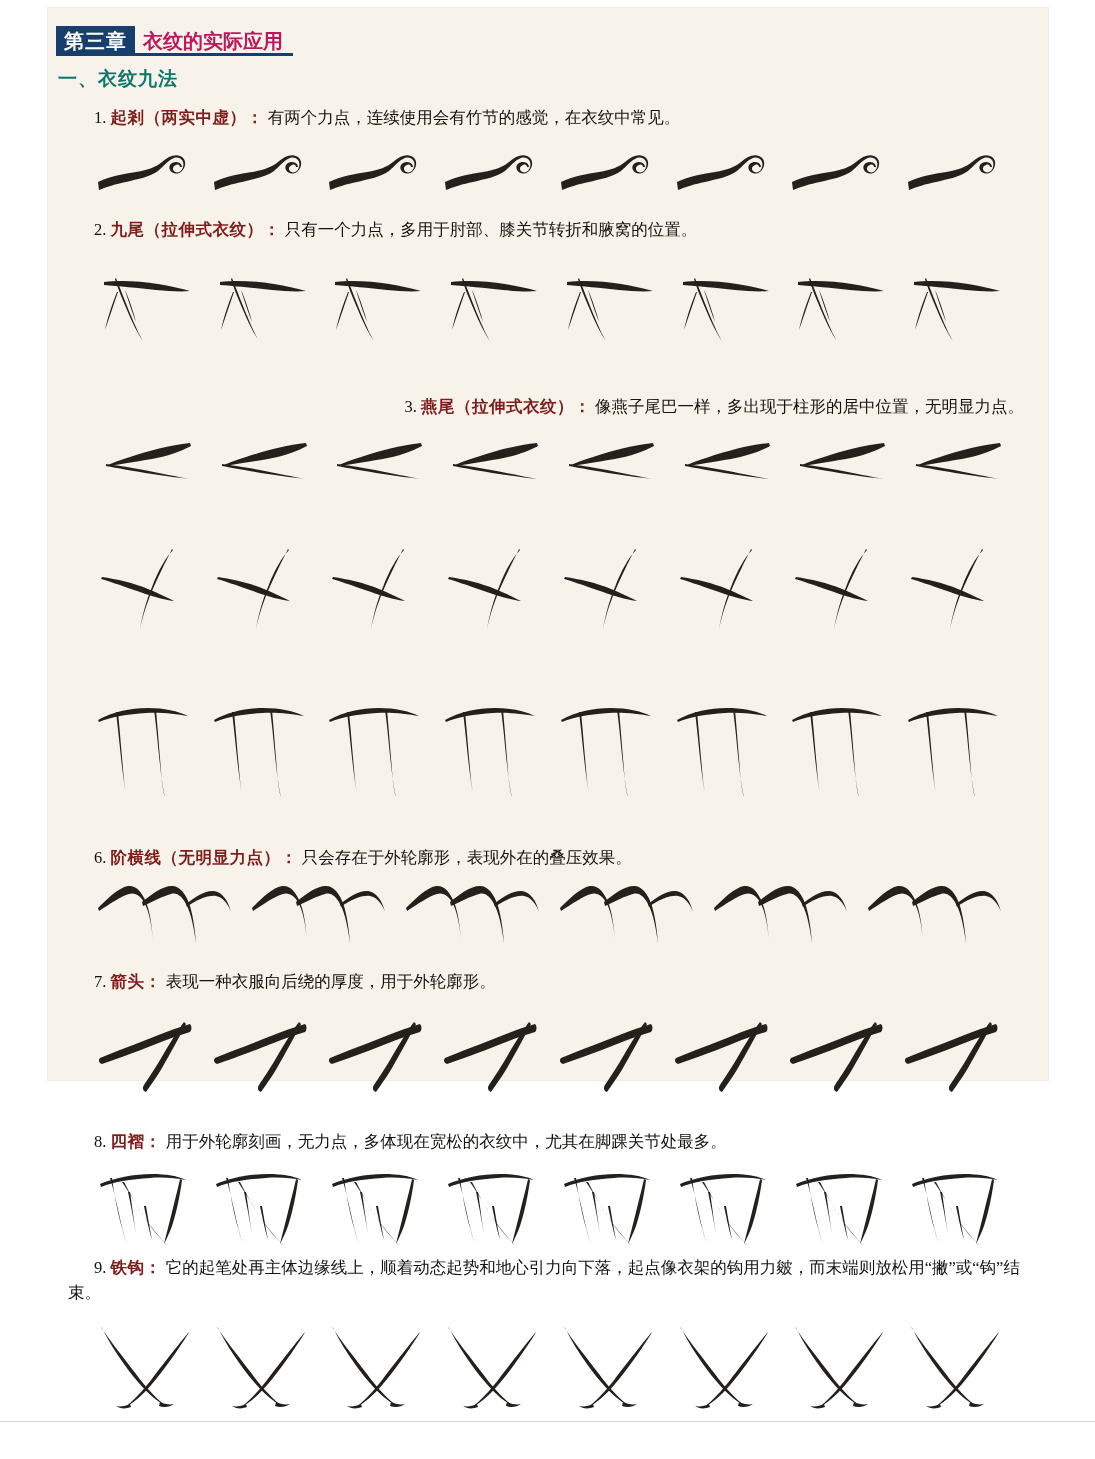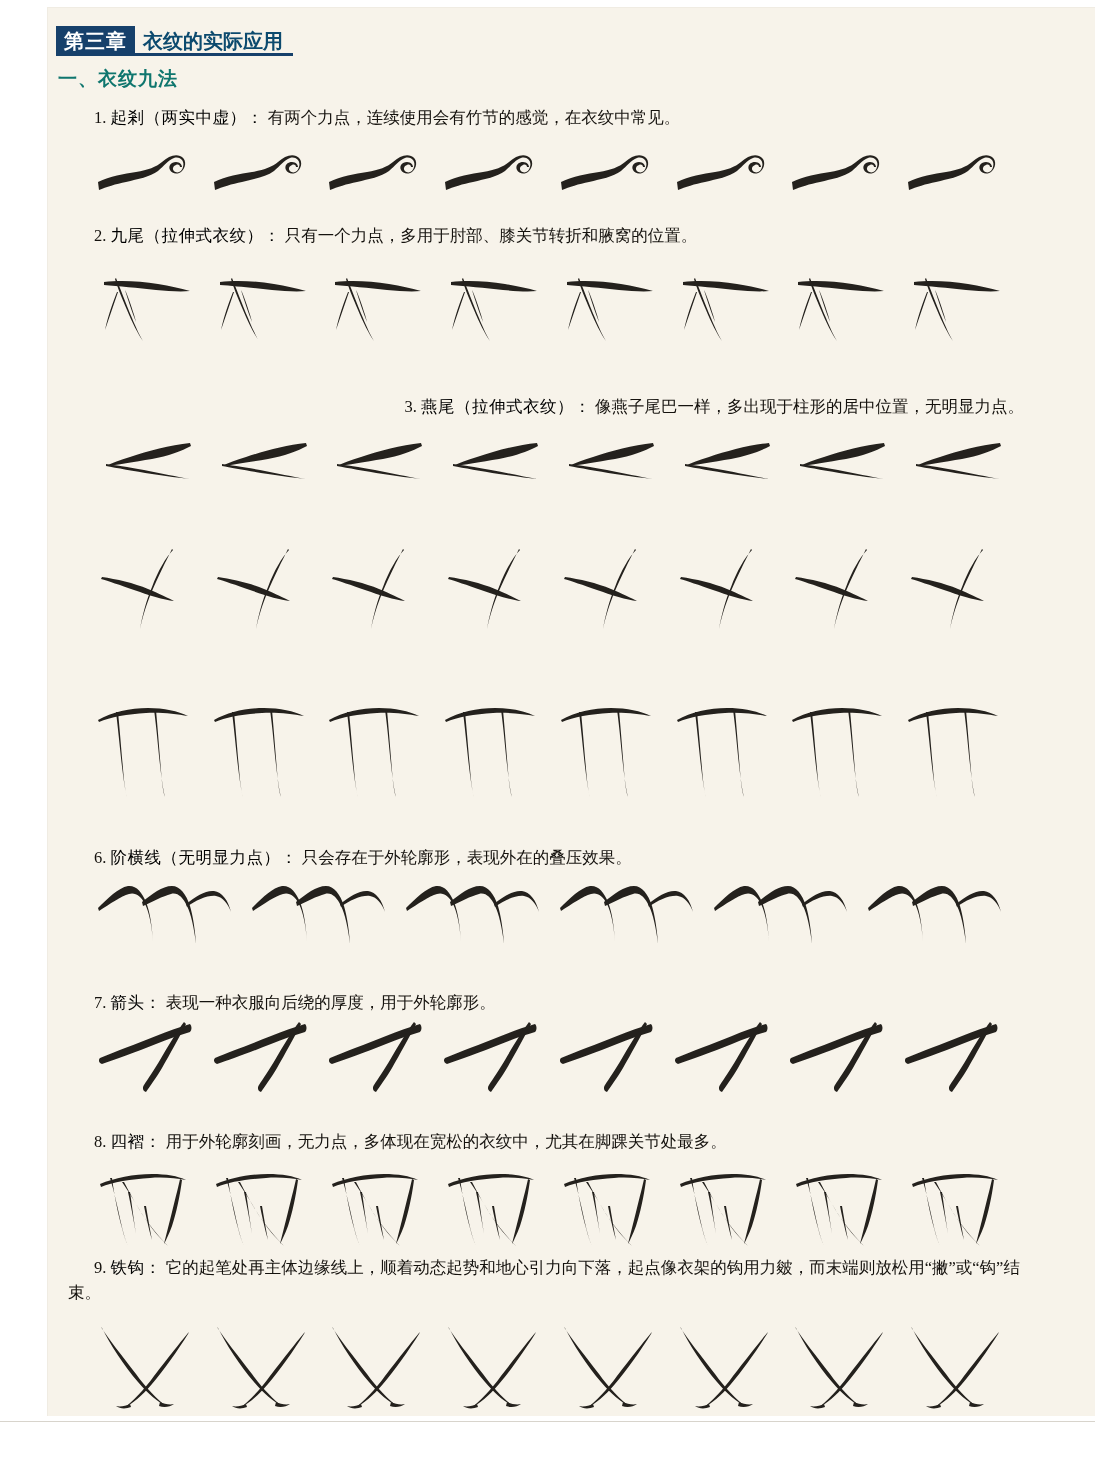--- a/index.html
+++ b/index.html
@@ -13,24 +13,23 @@
     height: 1459px;
     position: relative;
     font-family: "Liberation Serif", "DejaVu Serif", serif;
     overflow: hidden;
   }
   .page {
     position: absolute;
     left: 48px;
     top: 8px;
     width: 1000px;
-    height: 1408px;
+    height: 1072px;
     background: #f7f3ea;
     box-shadow: 0 0 0 1px #f0ece3;
-    padding-left: 48px;
   }
   .page-edge-left {
     position: absolute;
     left: 0; top: 0;
     width: 48px; height: 1459px;
     background: #ffffff;
   }
   .page-edge-right {
     position: absolute;
     left: 1048px; top: 0;
@@ -63,21 +62,21 @@
     background: #16406b;
     color: #ffffff;
     font-family: "Liberation Sans", "DejaVu Sans", sans-serif;
     font-weight: bold;
     font-size: 20px;
     line-height: 30px;
     padding: 0 8px;
     letter-spacing: 1px;
   }
   .chapter-title {
-    color: #0c4a6e;
+    color: #be185d;
     font-family: "Liberation Sans", "DejaVu Sans", sans-serif;
     font-weight: bold;
     font-size: 20px;
     line-height: 30px;
     padding: 0 10px 0 8px;
     border-bottom: 3px solid #16406b;
     white-space: nowrap;
   }
 
   .section-title {
@@ -96,22 +95,22 @@
     position: absolute;
     left: 46px;
     width: 930px;
     font-size: 16.5px;
     color: #15120e;
     line-height: 1.5;
     white-space: nowrap;
   }
   .entry-text .num { color: #15120e; }
   .entry-text .term {
-    color: #000000;
-    font-weight: normal;
+    color: #7f1d1d;
+    font-weight: bold;
     letter-spacing: 0.5px;
   }
   .entry-text.wrap {
     white-space: normal;
     left: 20px;
     width: 960px;
     text-indent: 26px;
   }
 
   .stroke-row {
@@ -185,21 +184,21 @@
         <path class="ink" d="M4 36 C16 30 30 28 42 26 C54 24 62 21 68 16 C74 11 80 8 86 10 C92 12 93 20 88 25 C84 29 78 28 76 24 C74 20 77 16 82 16 C86 16 88 19 88 21 L86 21 C86 19 84 18 82 19 C79 20 78 23 80 25 C83 28 88 26 89 21 C91 15 86 10 80 12 C74 14 70 20 64 25 C56 31 44 33 32 36 C22 38 12 41 5 44 Z"></path>
       </svg>
     </div>
     <div class="stroke-cell">
       <svg width="100" height="56" viewBox="0 0 100 56">
         <path class="ink" d="M4 36 C16 30 30 28 42 26 C54 24 62 21 68 16 C74 11 80 8 86 10 C92 12 93 20 88 25 C84 29 78 28 76 24 C74 20 77 16 82 16 C86 16 88 19 88 21 L86 21 C86 19 84 18 82 19 C79 20 78 23 80 25 C83 28 88 26 89 21 C91 15 86 10 80 12 C74 14 70 20 64 25 C56 31 44 33 32 36 C22 38 12 41 5 44 Z"></path>
       </svg>
     </div>
   </div>
 
-  <div class="entry-text" style="top:216px;">
+  <div class="entry-text" style="top:210px;">
     <span class="num">2.</span>
     <span class="term">九尾（拉伸式衣纹）：</span>
     <span>只有一个力点，多用于肘部、膝关节转折和腋窝的位置。</span>
   </div>
   <div class="stroke-row" style="top:252px;">
     <div class="stroke-cell">
       <svg width="100" height="82" viewBox="0 0 100 82">
         <path class="ink" d="M10 22 C26 20 46 21 64 24 C76 26 86 28 96 31 C86 32 74 31 62 30 C44 28 24 26 10 25 Z"></path>
         <path class="ink" d="M22 18 C26 28 32 44 38 58 C42 68 46 76 49 81 C44 74 38 62 33 50 C27 36 23 26 21 19 Z"></path>
         <path class="ink" d="M31 30 C34 40 38 52 42 62 C40 54 36 42 32 32 Z"></path>
@@ -473,21 +472,21 @@
     </div>
     <div class="stroke-cell">
       <svg width="140" height="82" viewBox="0 0 140 82">
         <path class="ink" d="M4 28 C14 18 24 8 34 6 C42 5 48 12 52 22 C56 32 58 46 59 62 C58 46 55 32 51 24 C47 16 41 12 35 14 C27 16 16 24 5 31 Z"></path>
         <path class="ink" d="M48 22 C58 14 68 6 78 6 C86 6 92 14 96 26 C99 36 101 50 102 64 C100 48 97 34 93 26 C89 17 83 12 77 14 C69 16 58 22 49 26 Z"></path>
         <path class="ink" d="M92 24 C102 16 112 10 120 11 C128 12 134 20 137 32 C134 24 129 17 122 16 C114 15 102 20 93 27 Z"></path>
       </svg>
     </div>
   </div>
 
-  <div class="entry-text" style="top:962px;margin-top:21px;">
+  <div class="entry-text" style="top:962px;">
     <span class="num">7.</span>
     <span class="term">箭头：</span>
     <span>表现一种衣服向后绕的厚度，用于外轮廓形。</span>
   </div>
   <div class="stroke-row" style="top:1000px;">
     <div class="stroke-cell">
       <svg width="104" height="86" viewBox="0 0 104 86">
         <path class="ink" d="M6 50 C20 44 42 36 62 28 C74 23 86 19 96 16 C98 18 98 22 96 24 C86 27 74 31 62 36 C42 44 20 52 8 56 C5 55 4 52 6 50 Z"></path>
         <path class="ink" d="M92 16 C86 28 76 46 68 60 C62 70 56 78 52 84 C49 83 48 80 50 77 C54 71 60 62 66 52 C74 38 84 22 90 14 Z"></path>
       </svg>

